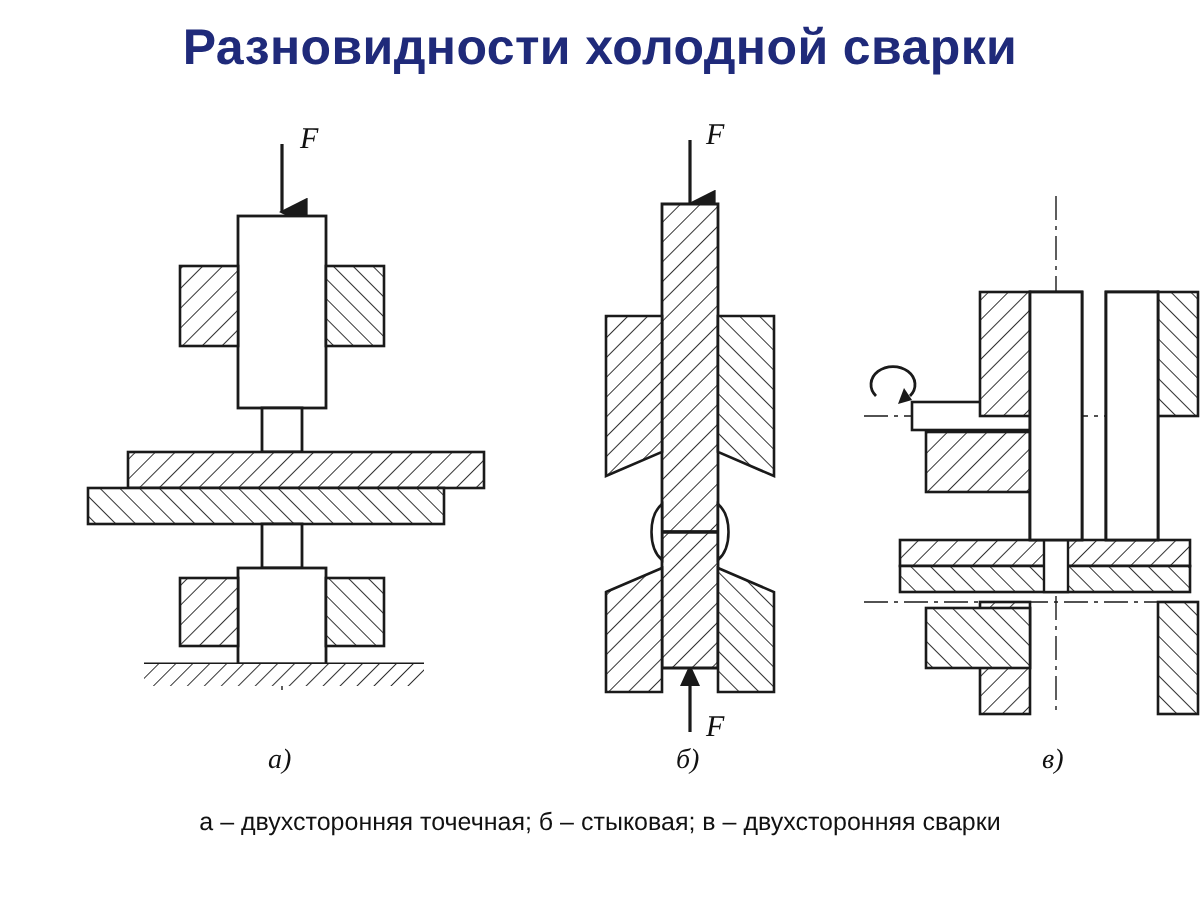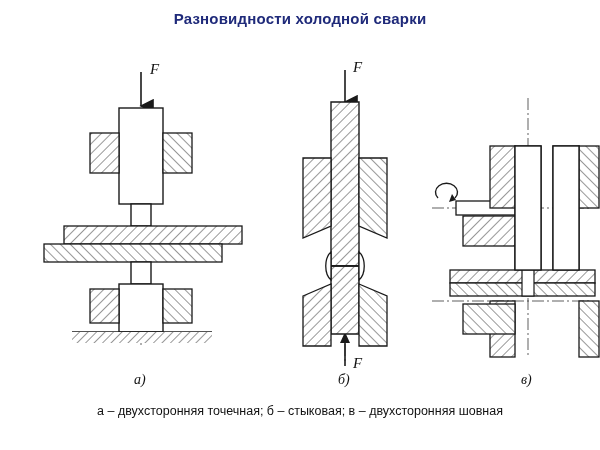--- a/index.html
+++ b/index.html
@@ -18,21 +18,21 @@
     width: 600px;
     height: 450px;
     background: #ffffff;
   }
   #title {
     position: absolute;
     top: 10px;
     left: 0;
     width: 600px;
     text-align: center;
-    font-size: 15px;
+    font-size: 25px;
     font-weight: bold;
     color: #1f2a7a;
     letter-spacing: 0.2px;
   }
   #figure {
     position: absolute;
     top: 46px;
     left: 0;
     width: 600px;
     height: 350px;
@@ -176,15 +176,15 @@
         <rect x="522" y="224" width="12" height="26" fill="#ffffff" stroke="#1a1a1a" stroke-width="1.2"></rect>
 
         <rect x="515" y="100" width="26" height="124" fill="#ffffff" stroke="#1a1a1a" stroke-width="1.4"></rect>
         <rect x="553" y="100" width="26" height="124" fill="#ffffff" stroke="#1a1a1a" stroke-width="1.4"></rect>
 
         <text class="fig-label" x="521" y="338">в)</text>
       </g>
     </svg>
   </div>
 
-  <div id="caption">а – двухсторонняя точечная; б – стыковая; в – двухсторонняя шовная</div>
+  <div id="caption">а – двухсторонняя точечная; б – стыковая; в – двухсторонняя сварки</div>
 
 </div>
 
 </body></html>

